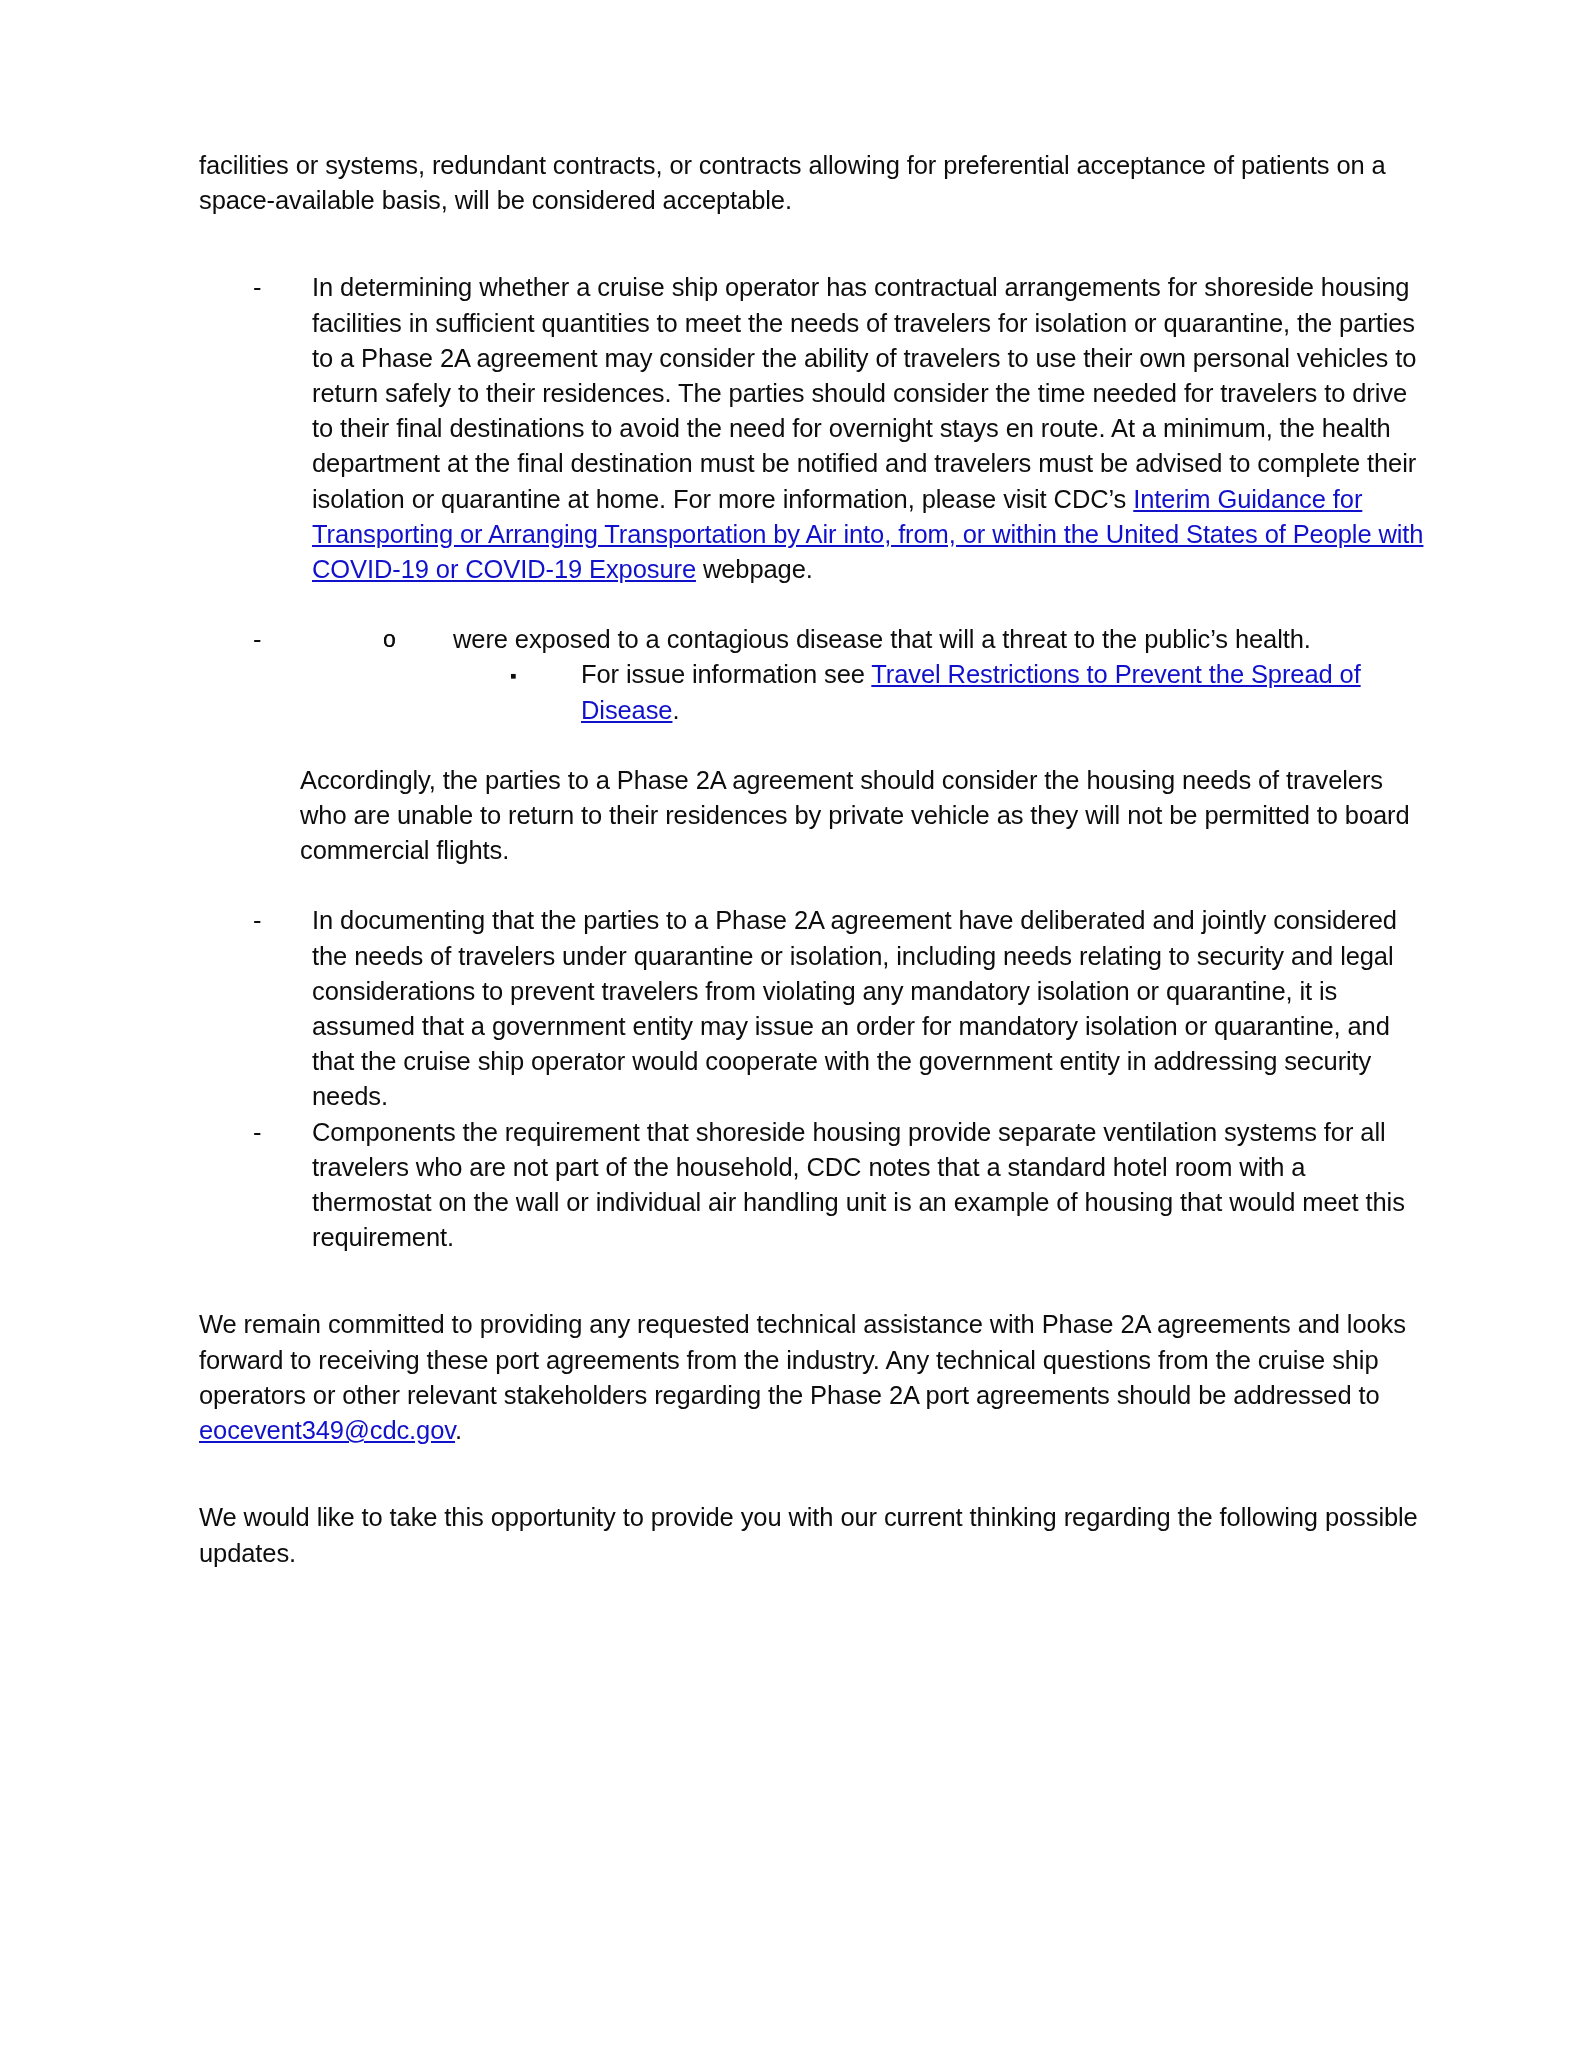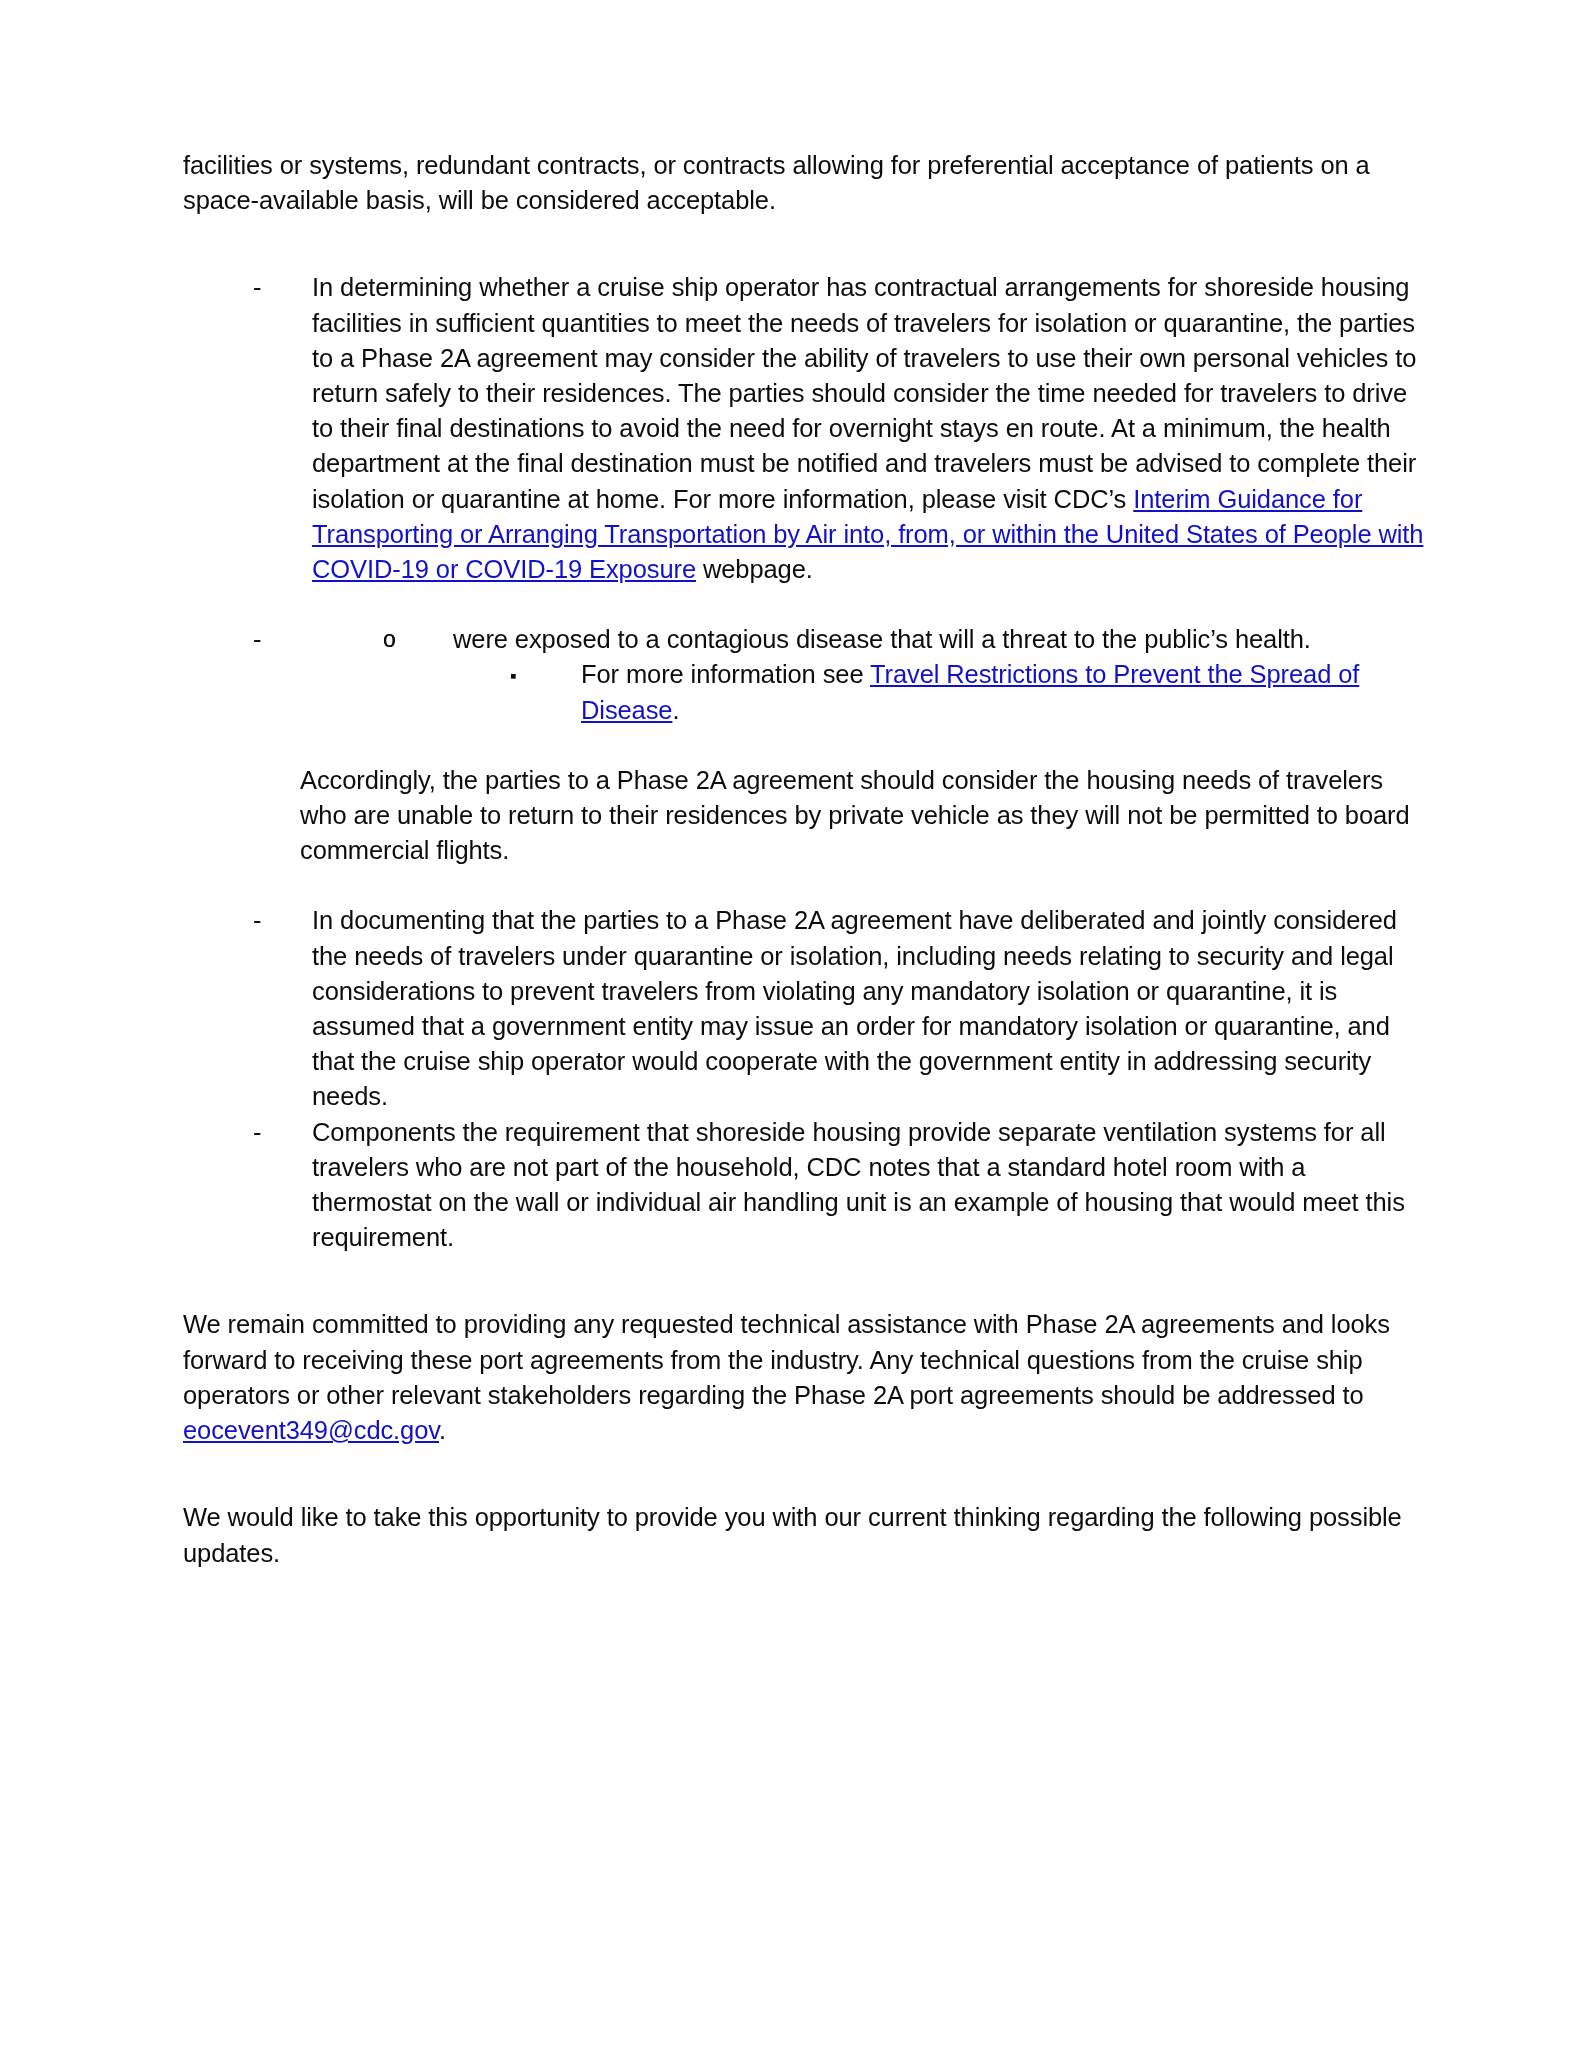--- a/index.html
+++ b/index.html
@@ -23,21 +23,21 @@
   .doc {
     font-size: 25.5px;
     line-height: 35.2px;
     color: #0d0d0d;
     letter-spacing: -0.1px;
   }
   p {
     margin: 0;
   }
   .para {
-    margin-left: 0;
+    margin-left: 16px;
     margin-bottom: 0;
   }
   .spacer-sm { height: 35px; }
   .spacer-md { height: 52px; }
 
   .heading {
     font-weight: bold;
     font-style: italic;
     font-size: 25.5px;
     line-height: 35.2px;
@@ -127,21 +127,21 @@
       <span class="marker">o</span>
     </div>
 
     <div class="b2">
       <span class="marker">o</span>
       <span>were exposed to a contagious disease that will a threat to the public’s health.</span>
     </div>
 
     <div class="b3">
       <span class="marker">▪</span>
-      <span>For more information see </span><a class="link" href="#">Travel Restrictions to Prevent the Spread of Disease</a><span>.</span>
+      <span>For issue information see </span><a class="link" href="#">Travel Restrictions to Prevent the Spread of Disease</a><span>.</span>
     </div>
 
     <div class="spacer-sm"></div>
 
     <p class="b1-cont">Accordingly, the parties to a Phase 2A agreement should consider the housing needs of travelers who are unable to return to their residences by private vehicle as they will not be permitted to board commercial flights.</p>
 
     <div class="spacer-sm"></div>
 
     <div class="b1">
       <span class="marker">-</span>

